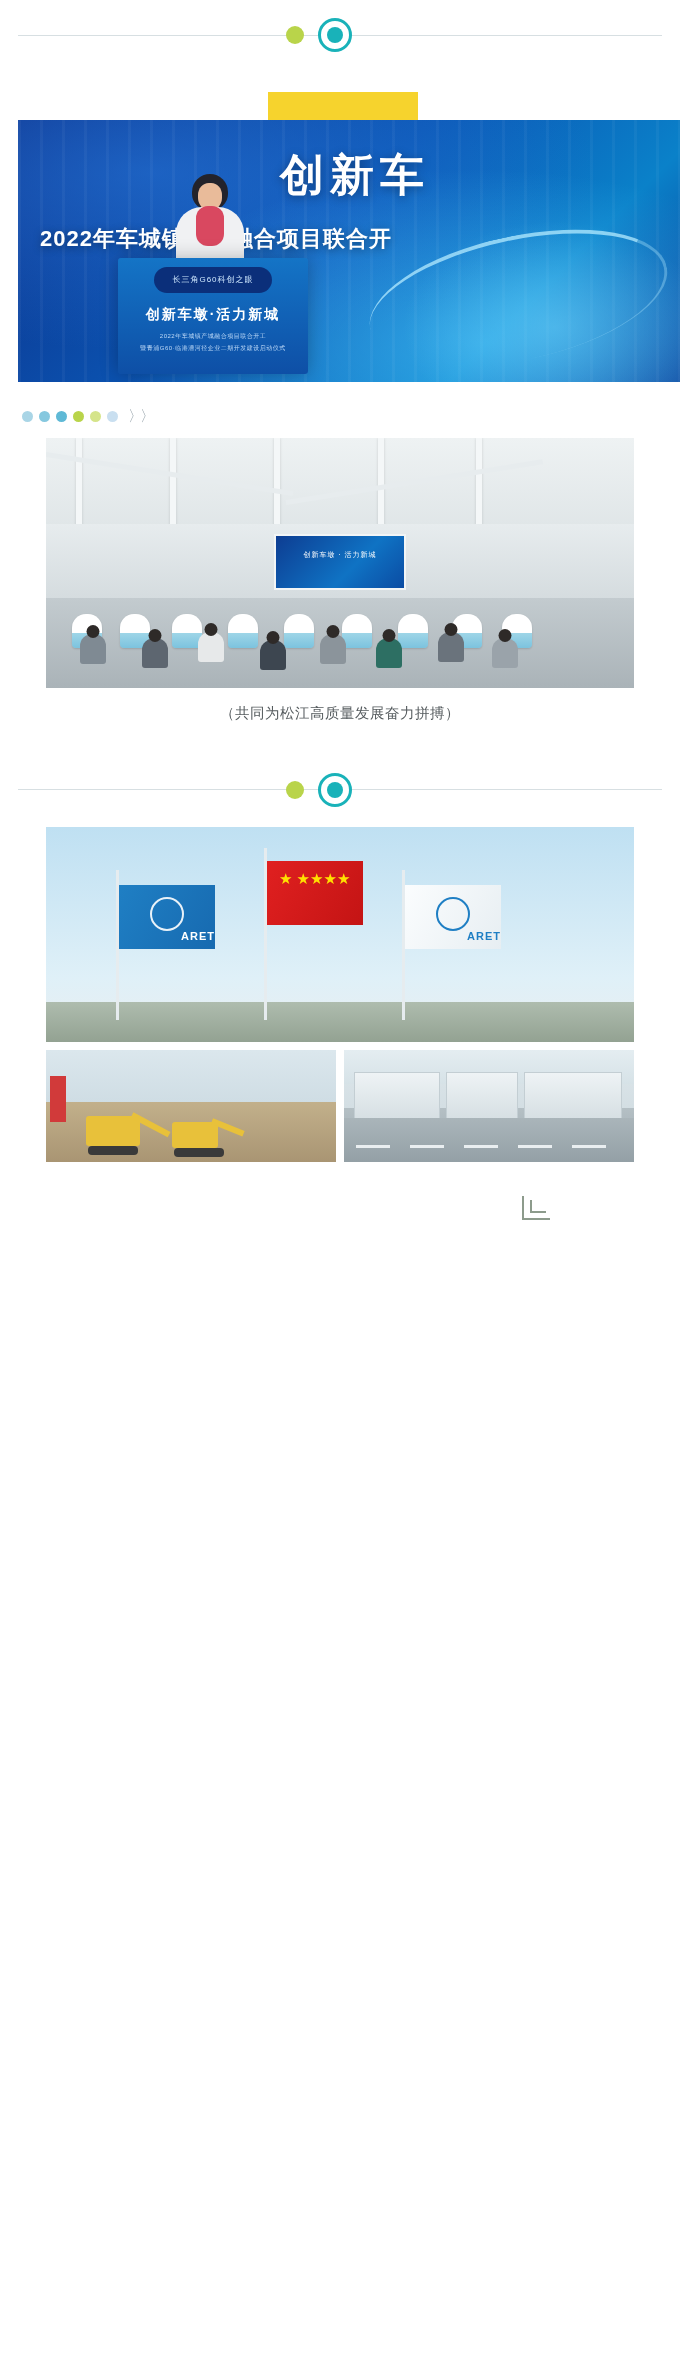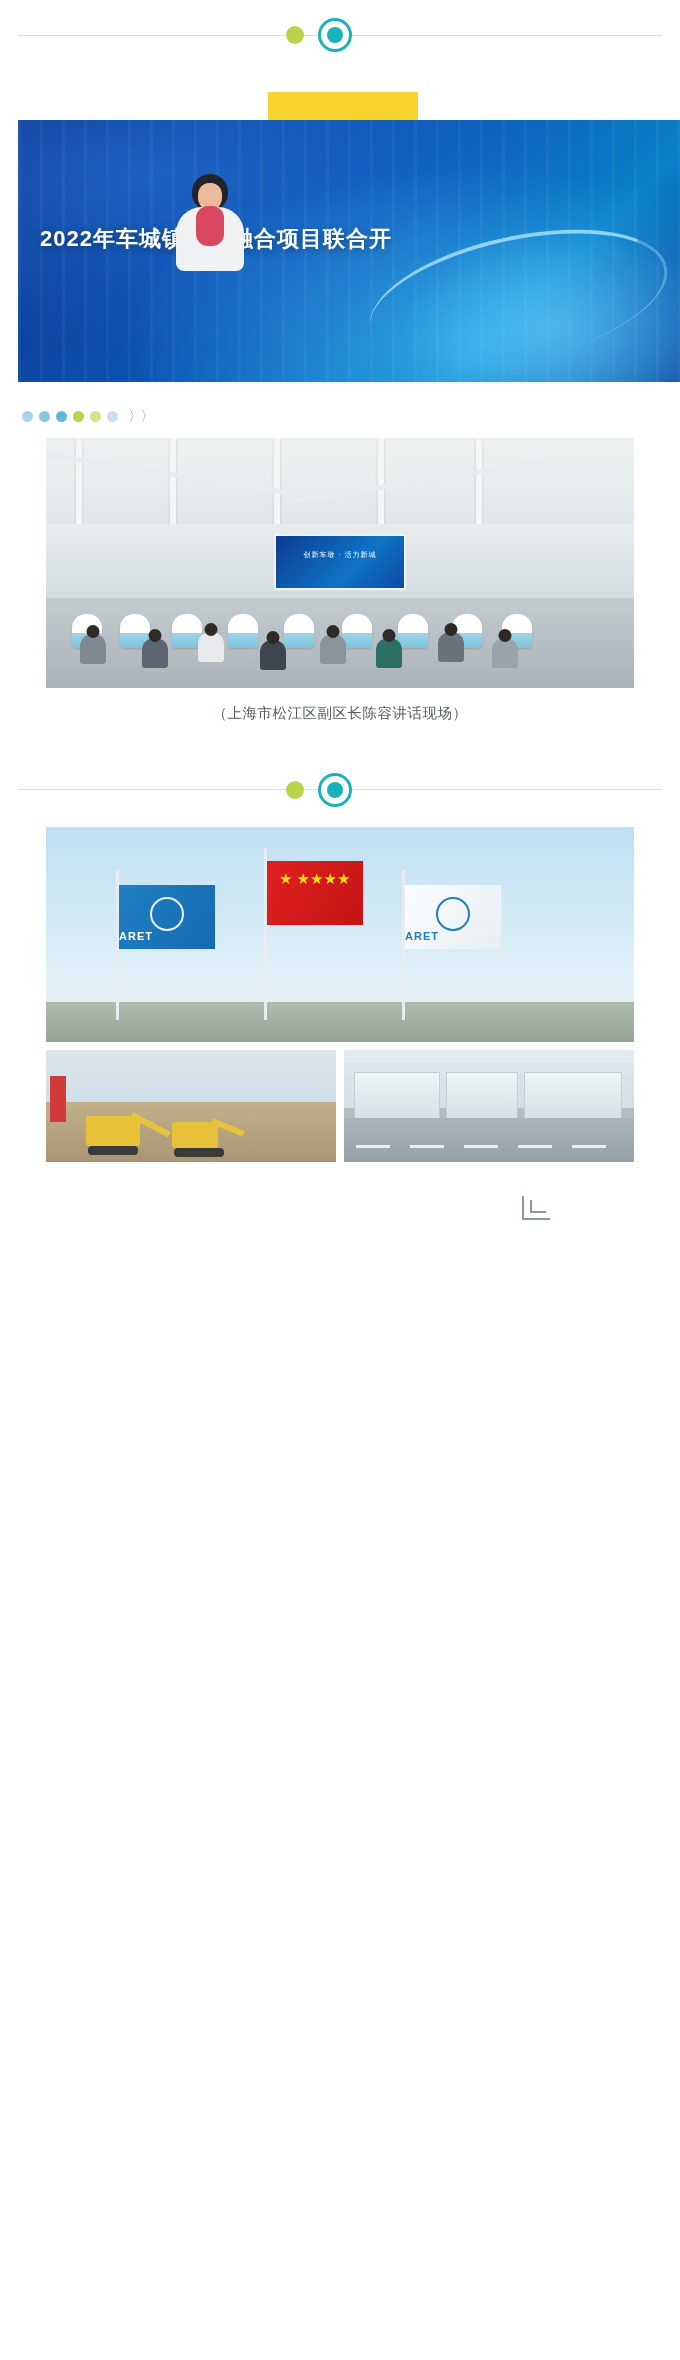--- a/index.html
+++ b/index.html
@@ -441,21 +441,21 @@
     top: 12px; left: 50%;
     transform: translateX(-50%);
     width: 30px; height: 30px;
     border-radius: 50%;
     border: 2px solid rgba(255,255,255,.9);
   }
   .flags .flag.white .emblem { border-color: #1f7fc4; }
   .flags .flag .brand {
     position: absolute;
     bottom: 7px; left: 0; right: 0;
-    text-align: left;
+    text-align: right;
     font-size: 11px;
     font-weight: bold;
     letter-spacing: 1px;
     color: #ffffff;
   }
   .flags .flag.white .brand { color: #1f7fc4; }
   .flags .flag.red .stars {
     position: absolute;
     top: 10px; left: 12px;
     color: #ffe000;
@@ -559,29 +559,36 @@
     <div class="dot-big"></div>
   </div>
 
   <div class="hero">
     <div class="yellow-block"></div>
     <div class="stage">
       <div class="streaks"></div>
       <div class="glow"></div>
       <div class="swoosh"></div>
 
+      <div class="title-main">创新车</div>
       <div class="title-sub">2022年车城镇产城融合项目联合开</div>
 
       <div class="speaker">
         <div class="hair"></div>
         <div class="face"></div>
         <div class="body"></div>
         <div class="scarf"></div>
       </div>
 
+      <div class="podium">
+        <div class="badge">长三角G60科创之眼</div>
+        <div class="p-title">创新车墩·活力新城</div>
+        <div class="p-line1">2022年车城镇产城融合项目联合开工</div>
+        <div class="p-line2">暨青浦G60·临港漕河径企业二期开发建设启动仪式</div>
+      </div>
     </div>
   </div>
 
 
   <div class="dots-orn">
     <span class="d" style="background:#a9d5e6"></span>
     <span class="d" style="background:#86c8df"></span>
     <span class="d" style="background:#5fb9d6"></span>
     <span class="d" style="background:#b9d44a"></span>
     <span class="d" style="background:#d5e48a"></span>
@@ -635,21 +642,21 @@
             <span class="head"></span>
           </div>
         <div class="person" style="left:392px; top:194px; background:#6a737c">
             <span class="head"></span>
           </div>
         <div class="person" style="left:446px; top:200px; background:#9aa3aa">
             <span class="head"></span>
           </div>
       </div>
     </div>
-    <div class="photo-caption">（上海市松江区副区长陈容讲话现场）</div>
+    <div class="photo-caption">（共同为松江高质量发展奋力拼搏）</div>
   </div>
 
   <div class="divider2">
     <div class="l"></div>
     <div class="dot-small"></div>
     <div class="dot-big"></div>
   </div>
 
   <div class="flags-wrap">
     <div class="flags">

